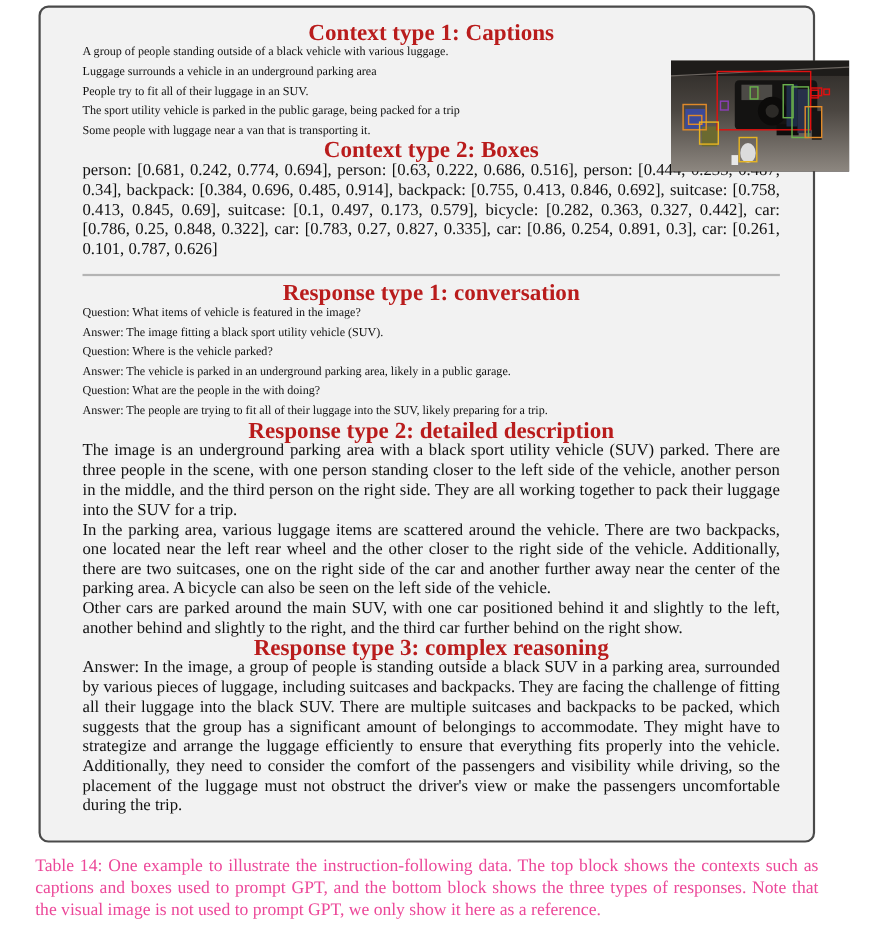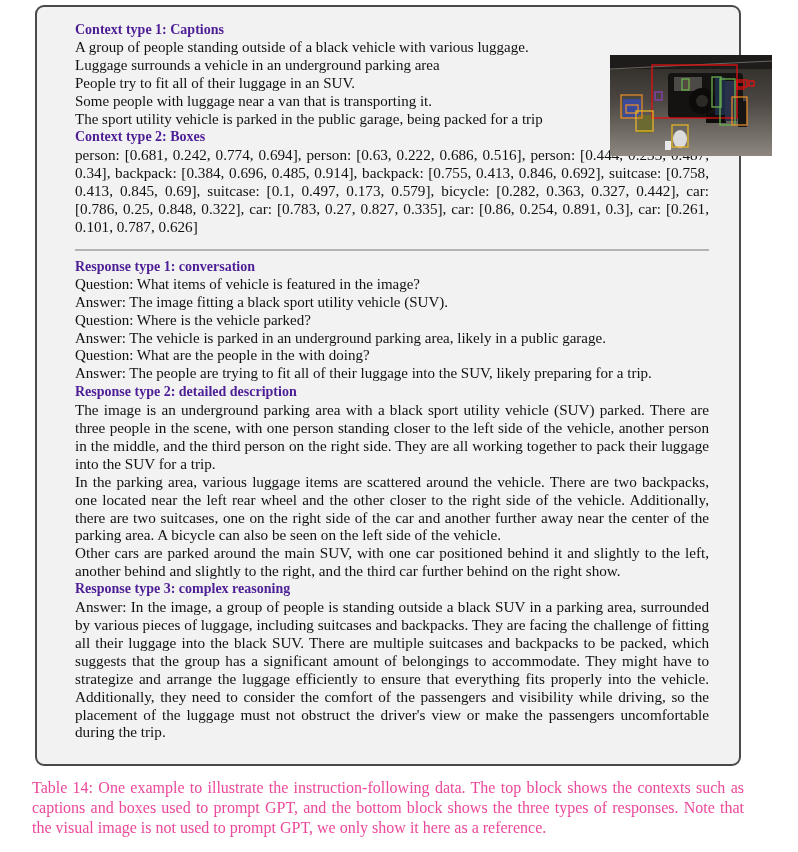--- a/index.html
+++ b/index.html
@@ -4,23 +4,23 @@
   <style>
     html, body { margin: 0; padding: 0; background: #ffffff; }
     body { width: 798px; height: 852px; position: relative; overflow: hidden;
            font-family: "Liberation Serif", "DejaVu Serif", serif; color: #111; }
     .frame {
       position: absolute; left: 35px; top: 5px; width: 702px; height: 757px;
       background: #f2f2f2; border: 2.5px solid #4a4a4a; border-radius: 9px;
       box-sizing: content-box;
     }
     .inner { position: absolute; left: 38px; top: 0; width: 634px; }
-    .line { font-size: 15px; line-height: 17.9px; white-space: nowrap; }
+    .line { font-size: 11px; line-height: 17.9px; white-space: nowrap; }
     .para { font-size: 15.2px; line-height: 17.9px; text-align: justify; }
-    .heading { color: #4c1d95; font-weight: bold; font-size: 14px; line-height: 17.9px; }
+    .heading { color: #b91c1c; font-weight: bold; font-size: 21px; line-height: 17.9px; text-align: center; }
     .captions-wrap { position: relative; }
     .ref-image {
       position: absolute; left: 535px; top: 34px; width: 162px; height: 101px;
       overflow: hidden; background: #3a3633;
     }
     .divider { height: 2px; background: #b4b4b4; margin: 13px 0 7px 0; width: 634px; }
     .caption {
       position: absolute; left: 32px; top: 778px; width: 712px;
       font-size: 16px; line-height: 20px; text-align: justify; color: #ec4899;
     }
@@ -29,22 +29,22 @@
 <body>
 
 <div class="frame">
   <div class="inner" style="top:14px;">
 
     <div class="captions-wrap">
       <div class="heading">Context type 1: Captions</div>
       <div class="line">A group of people standing outside of a black vehicle with various luggage.</div>
       <div class="line">Luggage surrounds a vehicle in an underground parking area</div>
       <div class="line">People try to fit all of their luggage in an SUV.</div>
+      <div class="line">The sport utility vehicle is parked in the public garage, being packed for a trip</div>
       <div class="line">Some people with luggage near a van that is transporting it.</div>
-      <div class="line">The sport utility vehicle is parked in the public garage, being packed for a trip</div>
 
       <div class="ref-image">
         <svg width="162" height="101" viewBox="0 0 162 101">
           <defs>
             <linearGradient id="floor" x1="0" y1="0" x2="0" y2="1">
               <stop offset="0" stop-color="#2b2825"></stop>
               <stop offset="0.45" stop-color="#4b4641"></stop>
               <stop offset="1" stop-color="#8d8780"></stop>
             </linearGradient>
           </defs>

